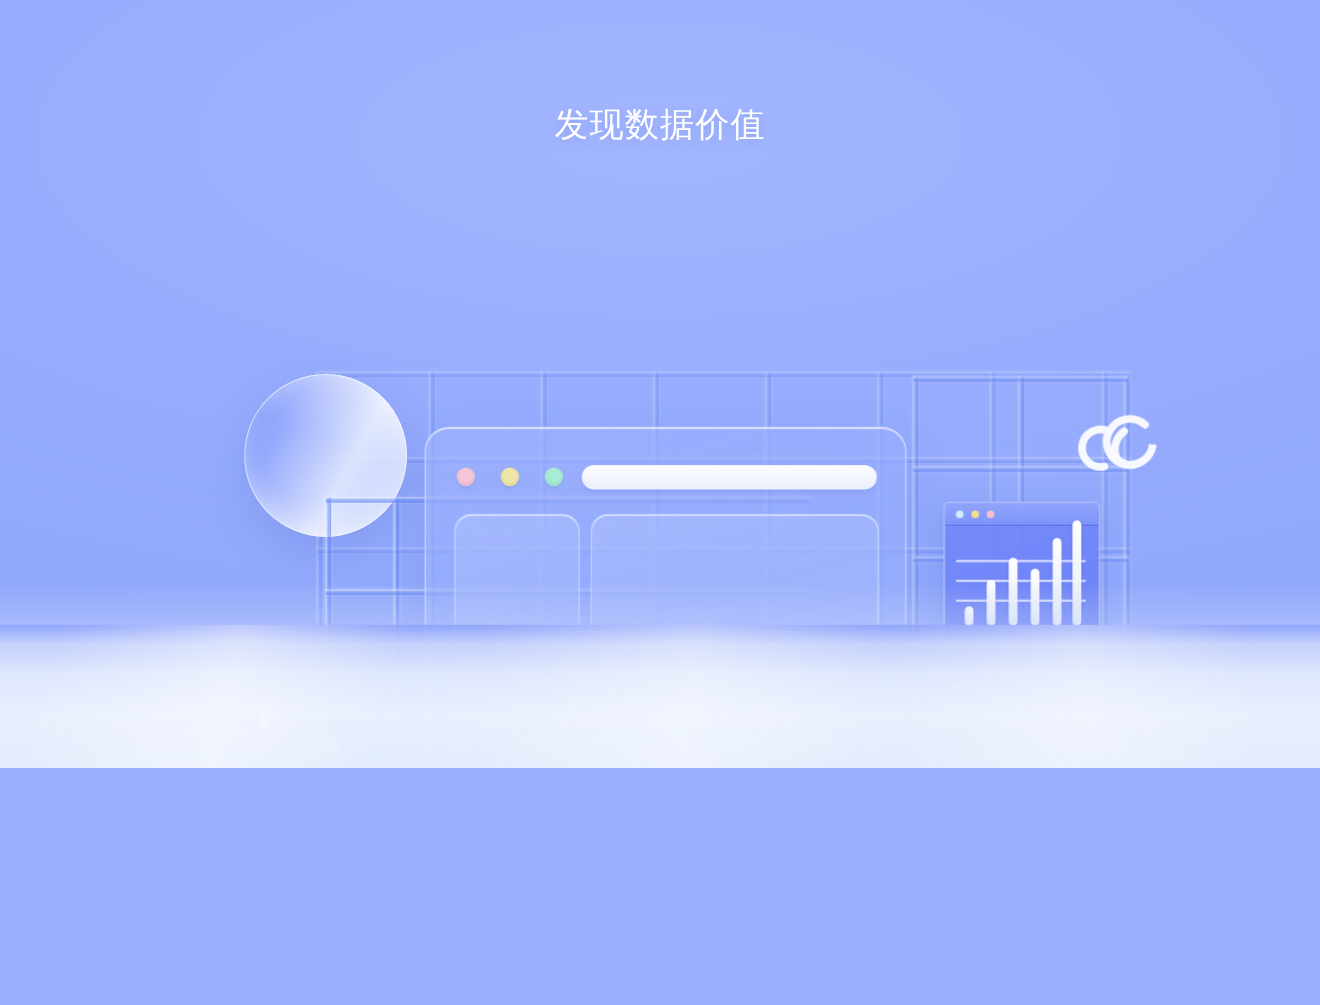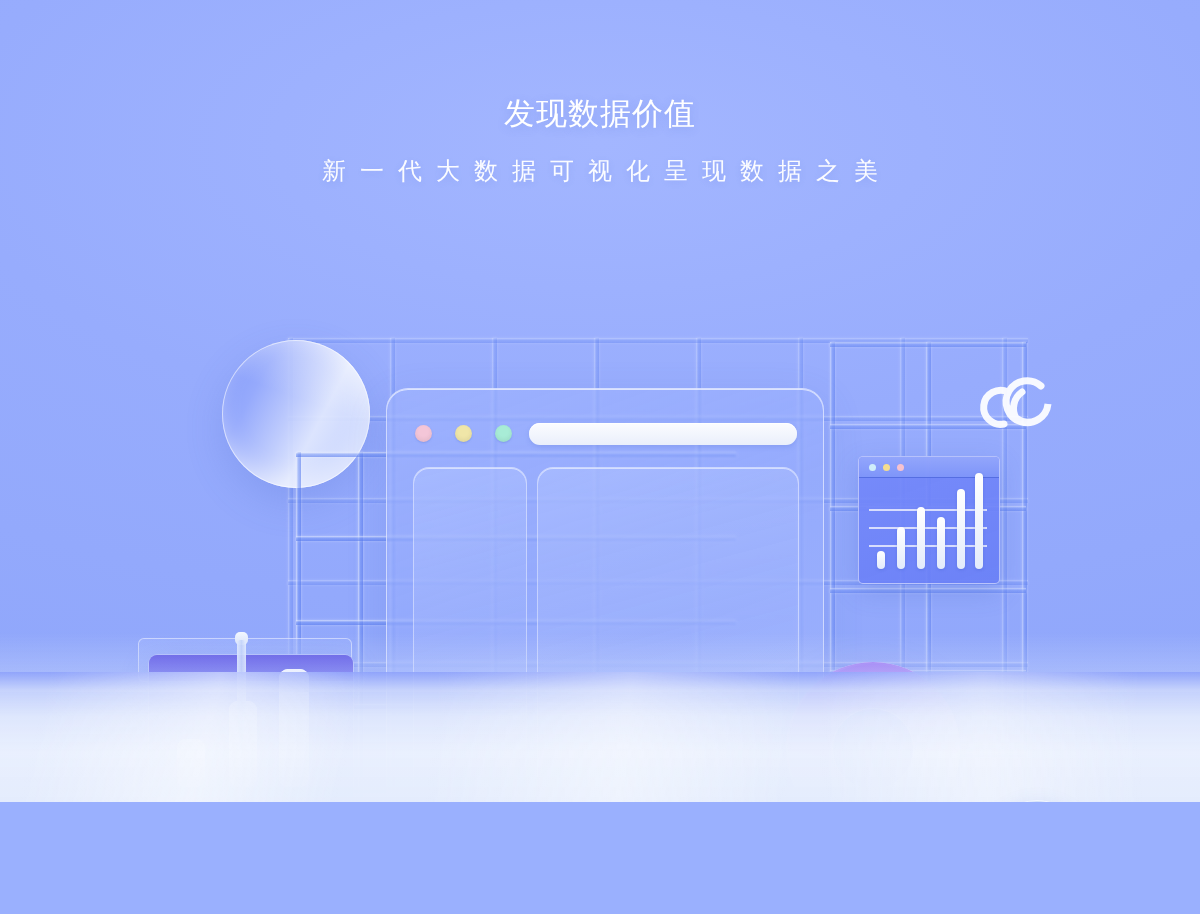--- a/index.html
+++ b/index.html
@@ -3,21 +3,21 @@
 <meta charset="utf-8">
 <title>大数据与云服务平台</title>
 <style>
   html,body{margin:0;padding:0;}
   body{
     width:1200px;height:914px;overflow:hidden;
     font-family:"Liberation Sans","DejaVu Sans",sans-serif;
     background:#9ab0fe;
   }
   #stage{
-    position:relative;width:1200px;height:802px;overflow:hidden;
+    position:relative;width:1200px;height:698px;overflow:hidden;
     background:
       radial-gradient(120% 80% at 50% 18%, #a3b6ff 0%, #97acfd 45%, #8fa6fb 100%);
   }
 
   
   .floor{
     position:absolute;left:0;right:0;bottom:0;height:130px;
     background:
       linear-gradient(to bottom,
         rgba(140,160,250,.85) 0%,
@@ -291,16 +291,15 @@
   <div class="floor-haze"></div>
   <div class="floor"></div>
   <div class="floor-sheen"></div>
 
   <div class="sphere" style="left:78px;top:822px;width:84px;height:84px;"></div>
   <div class="sphere" style="left:312px;top:862px;width:40px;height:40px;"></div>
   <div class="sphere" style="left:988px;top:800px;width:98px;height:98px;"></div>
 
   <div class="txt-wrap">
     <div class="tagline">发现数据价值</div>
-    <div class="subline">新一代大数据可视化呈现数据之美</div>
   </div>
 
 </div>
 
 </body></html>

